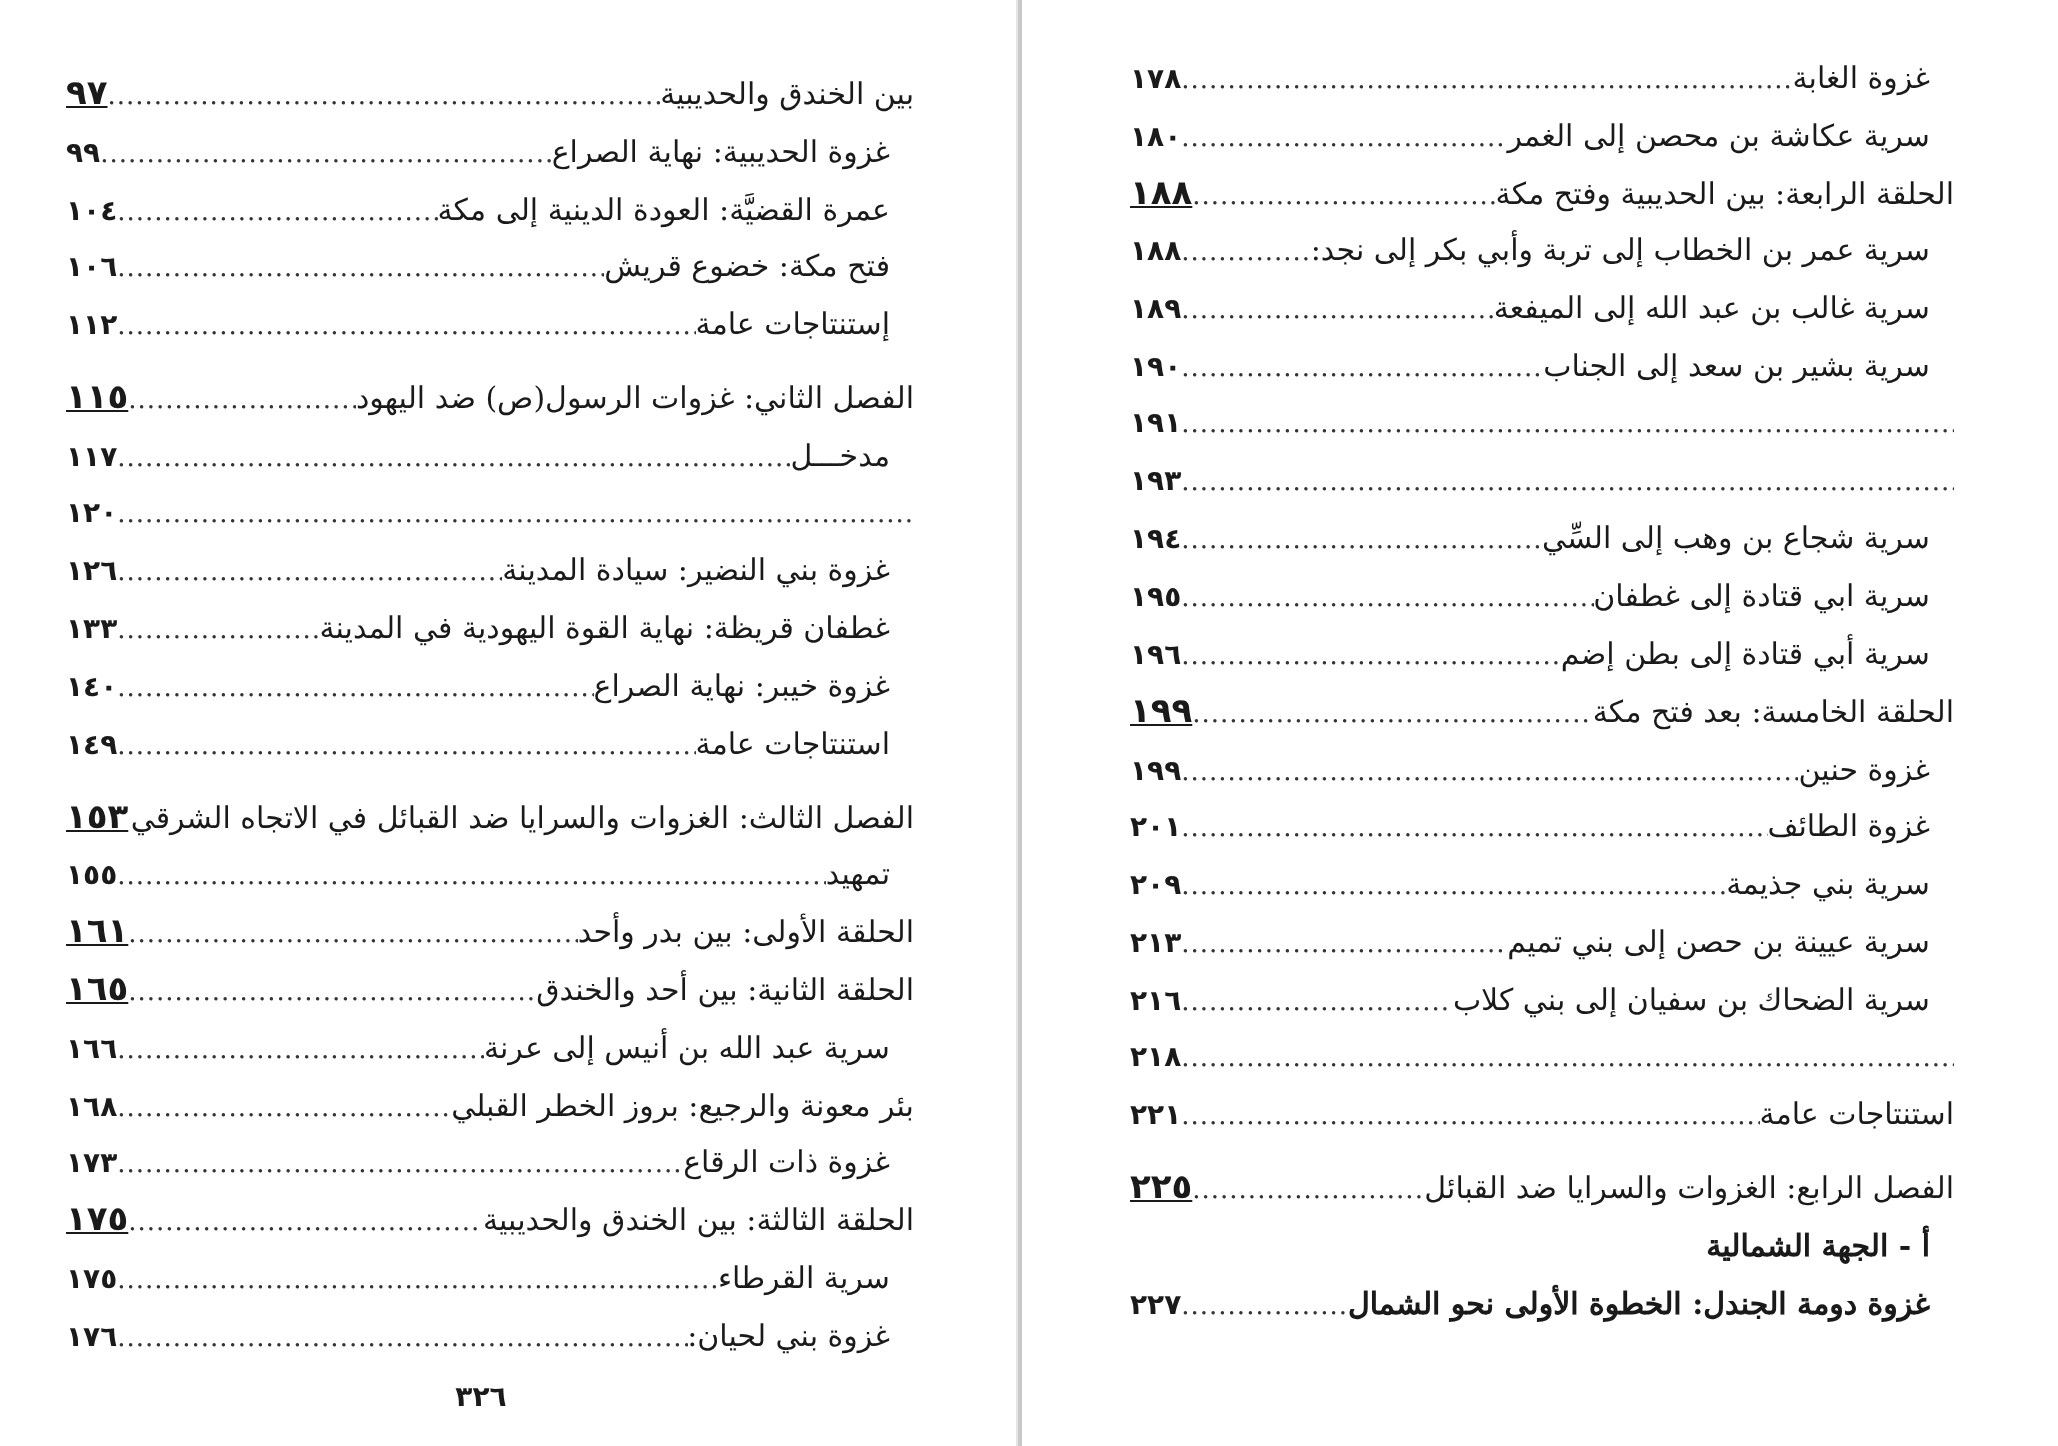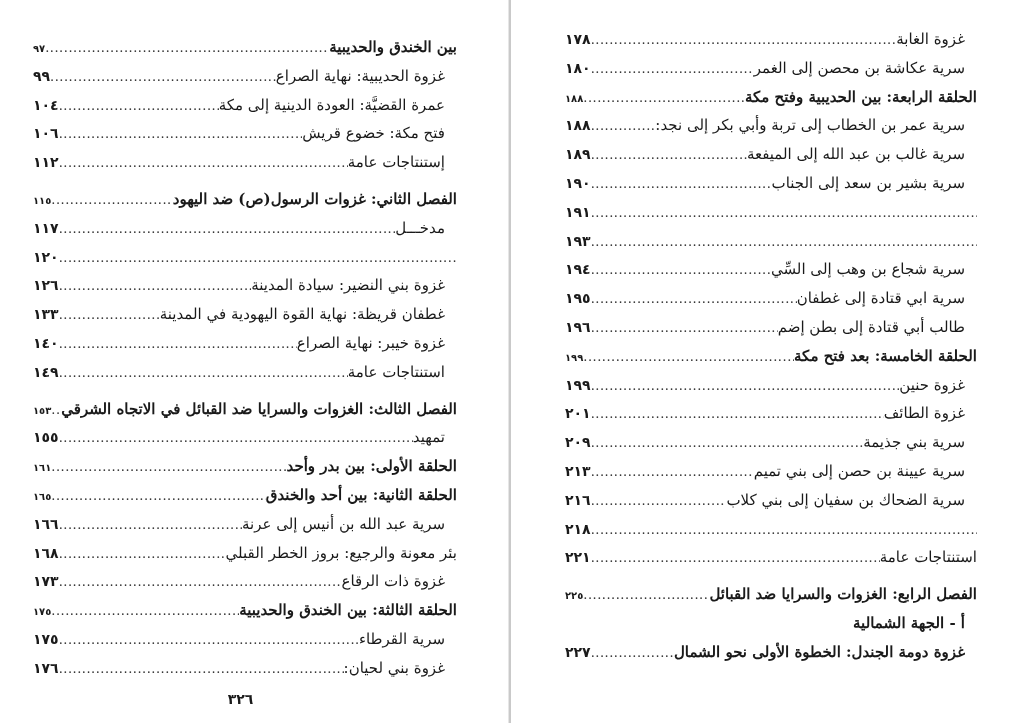--- a/index.html
+++ b/index.html
@@ -21,35 +21,35 @@
     .toc { position: absolute; direction: rtl; }
     .page-left .toc { left: 33px; right: 52px; top: 33px; }
     .page-right .toc { left: 54px; right: 52px; top: 25px; }
 
     .entry {
       display: flex; align-items: baseline;
       height: 28.8px; line-height: 28.8px;
       font-size: 15px; white-space: nowrap;
     }
     .entry .title { flex: 0 0 auto; padding-right: 12px; }
-    .entry.bold .title { padding-right: 0; font-weight: bold; }
+    .entry.bold .title { padding-right: 0; font-weight: normal; }
     .entry .dots {
       flex: 1 1 auto; overflow: hidden; color: #333;
       letter-spacing: 0.5px; font-size: 13px;
       direction: ltr; text-align: right;
     }
     .entry .dots::before {
       content: "..............................................................................................................................................";
     }
     .entry .num {
       flex: 0 0 auto; font-size: 14px; font-weight: bold;
       font-family: "DejaVu Sans", "Liberation Sans", sans-serif;
       direction: rtl;
     }
-    .entry.bold .num { font-size: 10px; }
+    .entry.bold .num { font-size: 17px; text-decoration: underline; }
     .entry.gap-before { margin-top: 8px; }
     .entry.no-num .dots::before { content: ""; }
     .entry.no-num .title { padding-right: 12px; }
     .entry.sub-heading .title { font-weight: bold; padding-right: 12px; }
 
     .folio {
       position: absolute; bottom: 16px; width: 100%; text-align: center;
       font-family: "DejaVu Sans", "Liberation Sans", sans-serif;
       font-weight: bold; font-size: 14px; direction: rtl;
     }
@@ -222,21 +222,21 @@
           <span class="title">سرية شجاع بن وهب إلى السِّي</span>
           <span class="dots"></span>
           <span class="num">١٩٤</span>
         </div>
       <div class="entry">
           <span class="title">سرية ابي قتادة إلى غطفان</span>
           <span class="dots"></span>
           <span class="num">١٩٥</span>
         </div>
       <div class="entry">
-          <span class="title">طالب أبي قتادة إلى بطن إضم</span>
+          <span class="title">سرية أبي قتادة إلى بطن إضم</span>
           <span class="dots"></span>
           <span class="num">١٩٦</span>
         </div>
       <div class="entry bold">
           <span class="title">الحلقة الخامسة: بعد فتح مكة</span>
           <span class="dots"></span>
           <span class="num">١٩٩</span>
         </div>
       <div class="entry">
           <span class="title">غزوة حنين</span>

